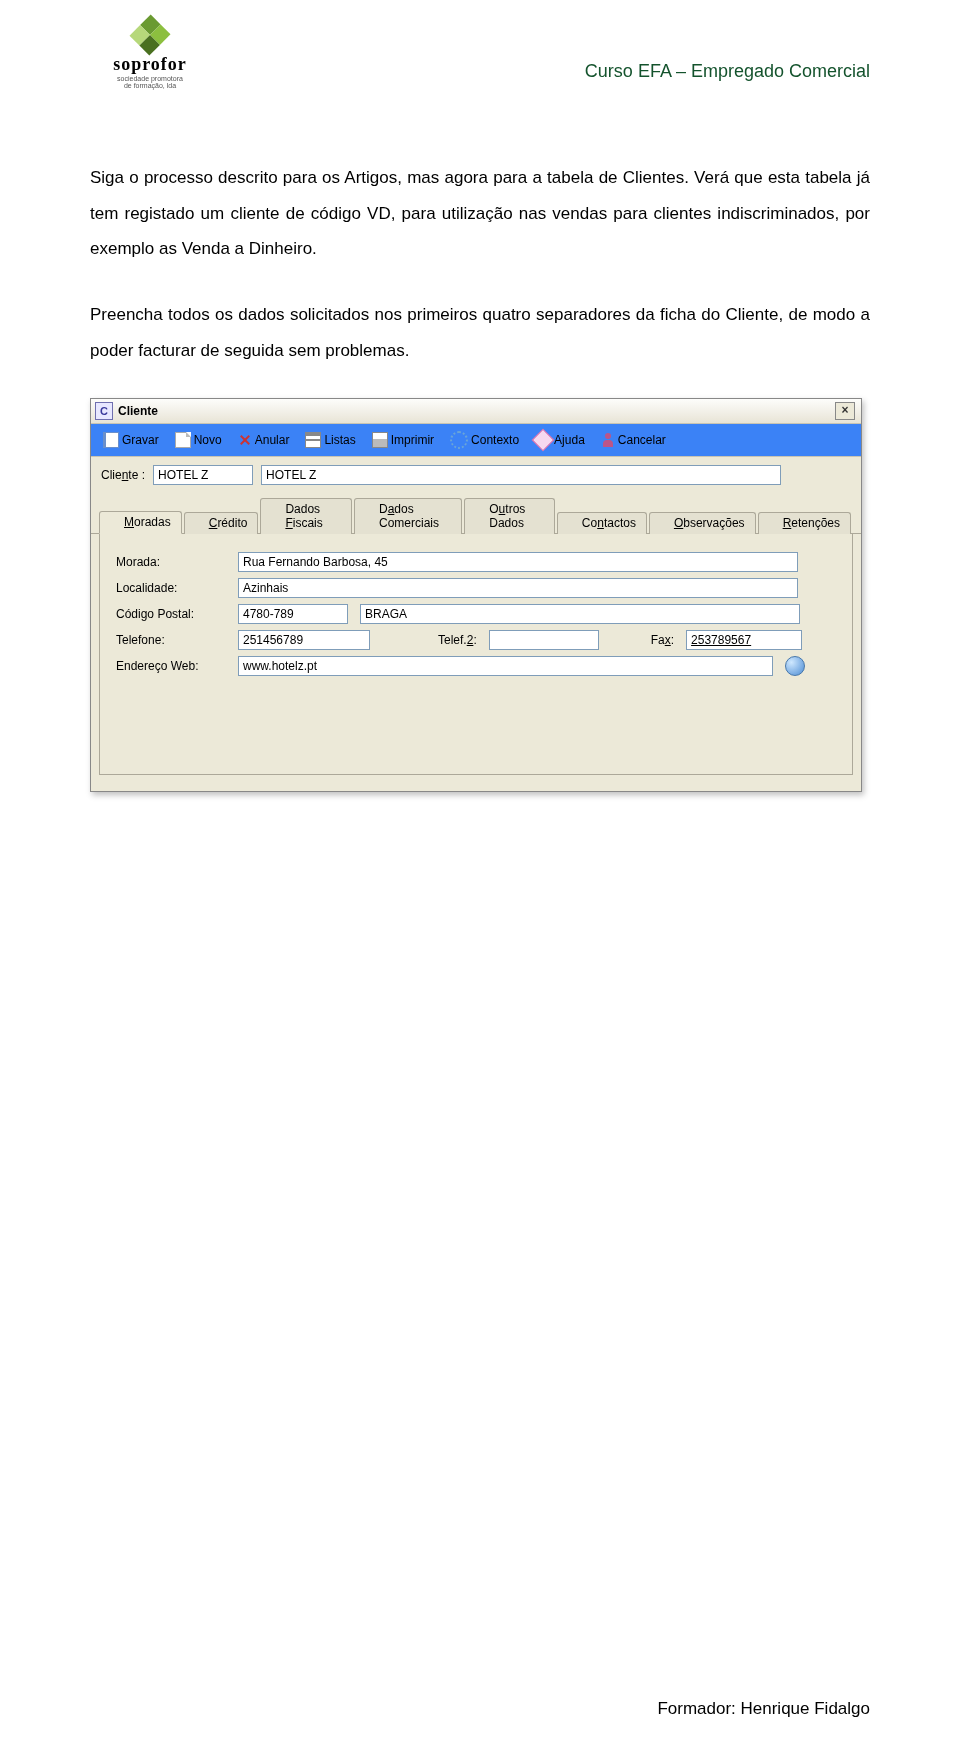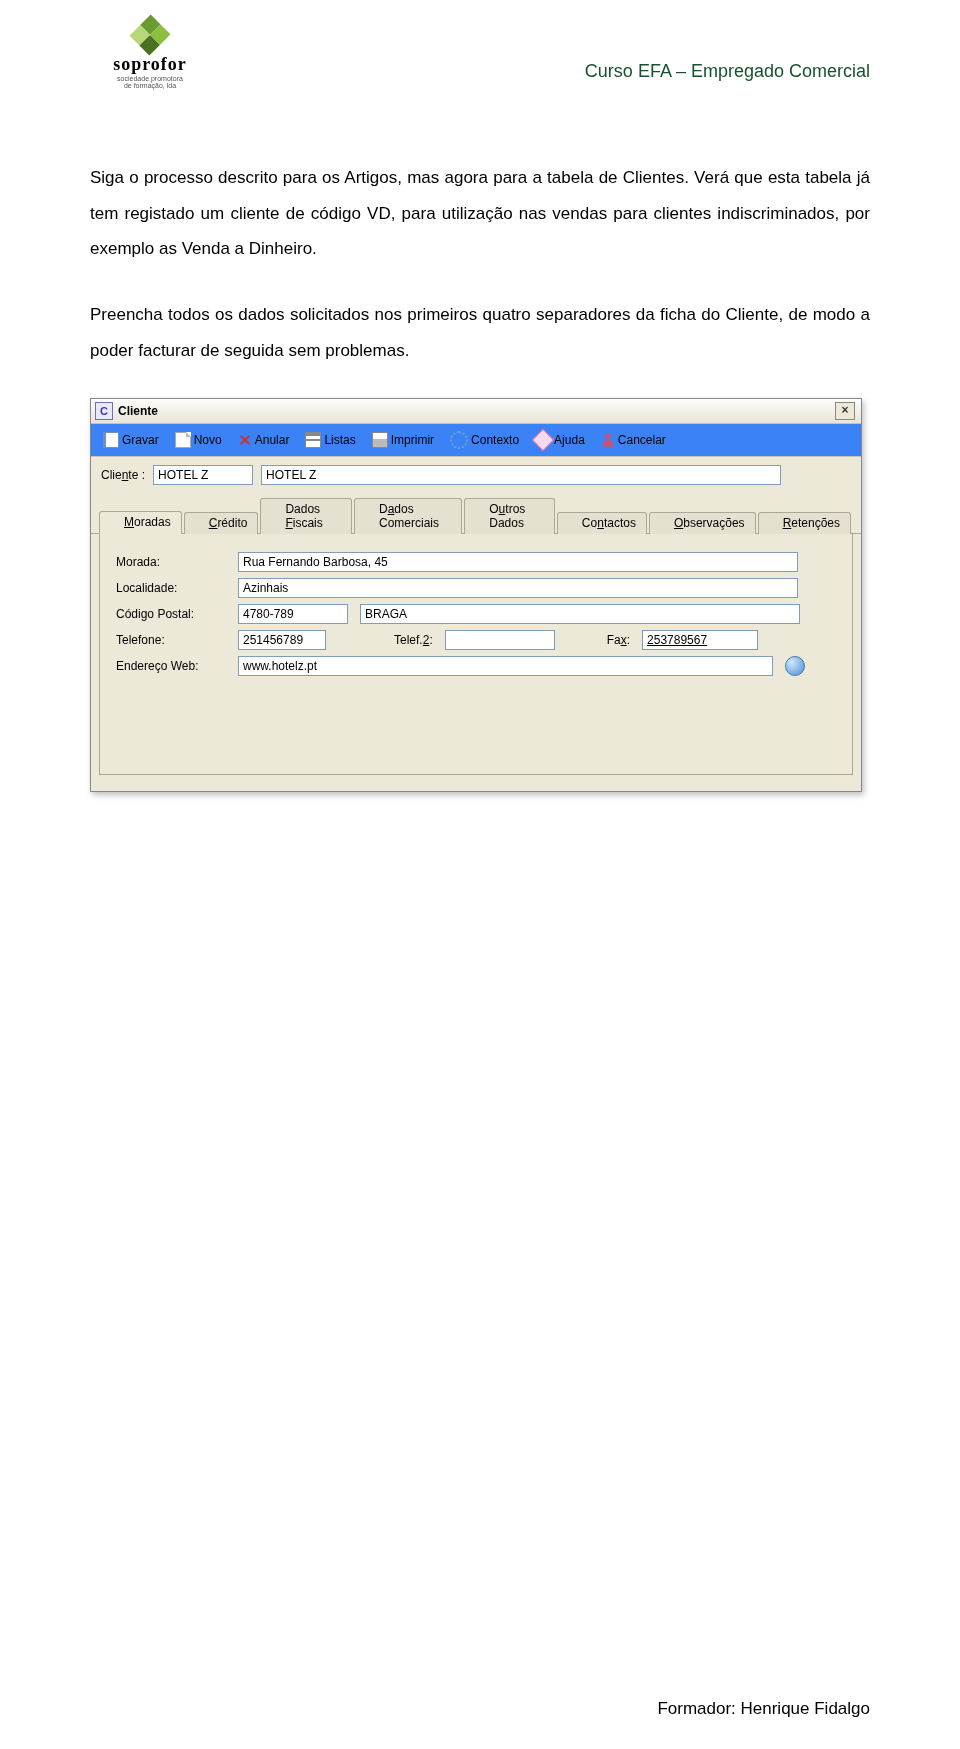--- a/index.html
+++ b/index.html
@@ -328,21 +328,21 @@
         <span class="lab">
           <span>Código </span><span class="ul">P</span><span>ostal:</span>
         </span>
         <input class="txt" style="width: 110px;" value="4780-789">
         <input class="txt" style="width: 440px;" value="BRAGA">
       </div>
       <div class="row">
         <span class="lab">
           <span>Telefo</span><span class="ul">n</span><span>e:</span>
         </span>
-        <input class="txt" style="width: 88px;" value="251456789">
+        <input class="txt" style="width: 132px;" value="251456789">
         <span style="width:44px"></span>
         <span class="field-label">
           <span>Telef.</span><span class="ul">2</span><span>:</span>
         </span>
         <input class="txt" style="width: 110px;" value="">
         <span style="width:28px"></span>
         <span class="field-label">
           <span>Fa</span><span class="ul">x</span><span>:</span>
         </span>
         <input class="txt" style="width: 116px; text-decoration: underline;" value="253789567">

